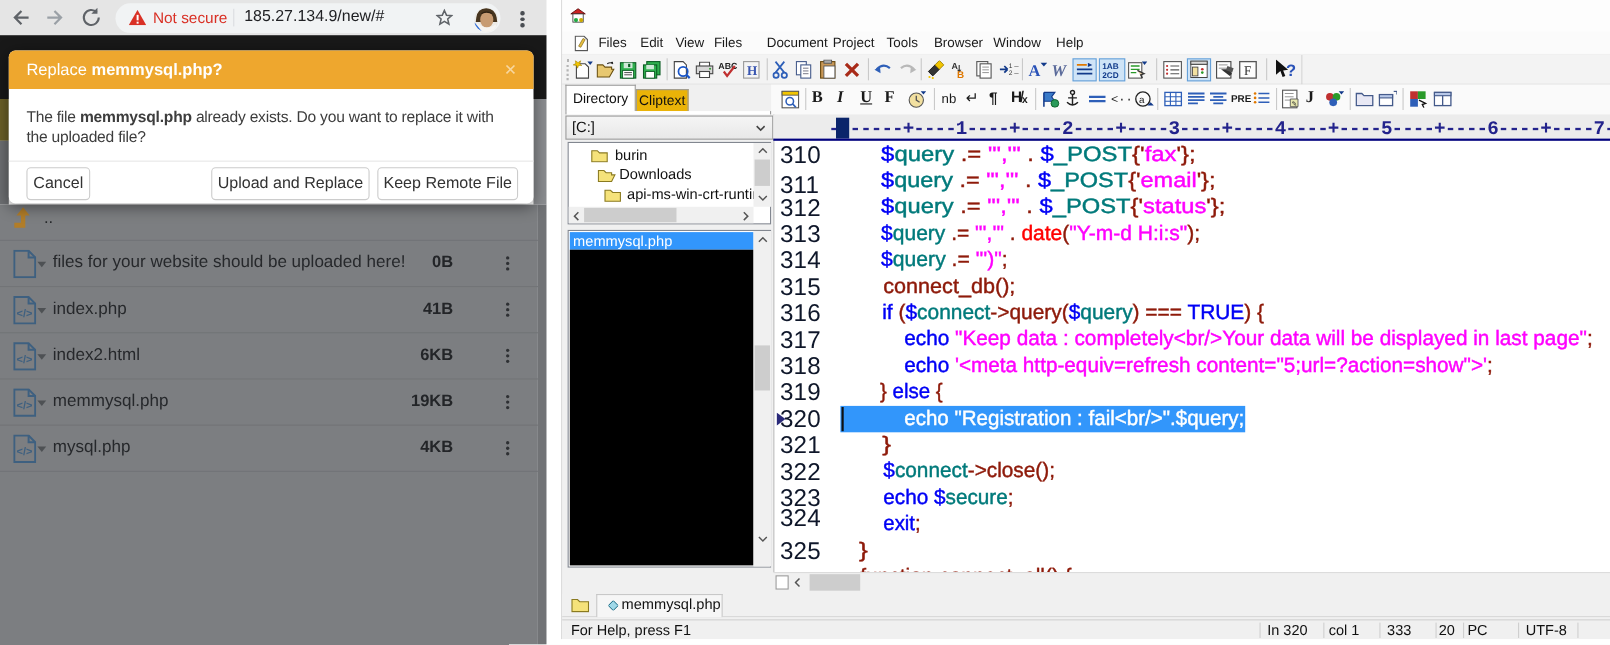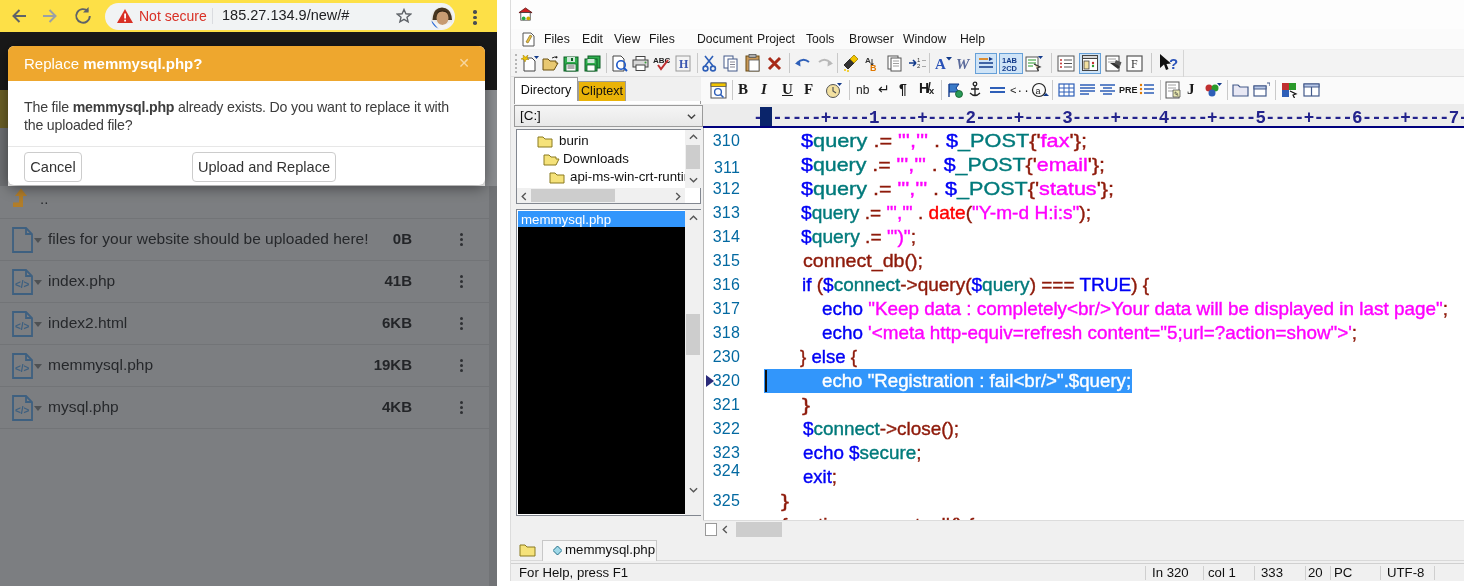--- a/index.html
+++ b/index.html
@@ -1,20 +1,20 @@
 <!DOCTYPE html>
 <html><head><meta charset="utf-8">
 <style>
 *{margin:0;padding:0;box-sizing:border-box}
 html,body{width:1464px;height:586px;background:#fff;overflow:hidden}
 body{font-family:"Liberation Sans",sans-serif;position:relative}
 .abs{position:absolute}
 
 #cwin{position:absolute;left:0;top:0;width:497px;height:586px;overflow:hidden}
-#ctb{position:absolute;left:0;top:0;width:497px;height:32px;background:#fde047}
+#ctb{position:absolute;left:0;top:0;width:497px;height:32px;background:#e5e5e5}
 #pill{position:absolute;left:105px;top:3px;width:350px;height:27px;border-radius:14px;background:#f1f3f4}
 .nsec{position:absolute;left:139px;top:8px;font-size:14px;color:#d93025}
 .url{position:absolute;left:222px;top:7px;font-size:14.5px;color:#202124}
 
 #dark{position:absolute;left:0;top:32px;width:497px;height:58px;background:#191919}
 #olive{position:absolute;left:0;top:90px;width:8px;height:38px;background:#6c6027}
 #lgray{position:absolute;left:0;top:128px;width:8px;height:58px;background:#6e7073}
 #rgray{position:absolute;left:485px;top:90px;width:12px;height:96px;background:#8b8d90}
 #rows{position:absolute;left:0;top:186px;width:489px;height:400px;background:#7c7e81}
 #rscroll{position:absolute;left:489px;top:186px;width:8px;height:400px;background:#717376}
@@ -46,21 +46,21 @@
 .combo{position:absolute;left:3px;width:189px;height:22px;background:linear-gradient(#f5f5f5,#e8e8e8);border:1px solid #9a9a9a;font-size:13.4px;color:#101010;line-height:20px;padding-left:5px}
 .chev{position:absolute;right:6px;top:6px;width:9px;height:9px}
 #tree{position:absolute;left:5px;top:129px;width:185px;height:75px;background:#fff;border:1px solid #828790}
 #flist{position:absolute;left:5px;top:209px;width:185px;height:307px;background:#fff;border:1px solid #828790}
 .titem{position:absolute;font-size:13.3px;color:#101010;white-space:nowrap}
 
 #codearea{position:absolute;left:192px;top:104px;width:762px;height:416px;background:#fff;border-left:1px solid #b9b9b9}
 #ruler{position:absolute;left:192px;top:104px;width:762px;height:22px;background:#ececec;overflow:hidden}
 #rulerline{position:absolute;left:192px;top:126px;width:762px;height:2px;background:#00007d}
 .cl{position:absolute;font-weight:normal;-webkit-text-stroke:0.4px currentColor;font-size:19px;line-height:24px;white-space:pre;transform-origin:0 50%}
-.ln{position:absolute;width:31px;text-align:right;font-weight:normal;font-size:16px;line-height:24px;color:#0369a1;letter-spacing:0.2px;top:0}
+.ln{position:absolute;width:31px;text-align:right;font-weight:normal;font-size:22px;line-height:24px;color:#0f172a;letter-spacing:0.2px;top:0}
 .k{color:#0000f5}.v{color:#007a7b}.m{color:#8e1a0a}.s{color:#ff00ff}.r{color:#ff0000}.d{color:#0000f5}
 #sel320{position:absolute;left:253px;top:369px;width:368px;height:24px;background:#3296fb}
 #caret320{position:absolute;left:254px;top:370px;width:2px;height:22px;background:#101010}
 #hsb{position:absolute;left:192px;top:520px;width:762px;height:17px;background:#f0f0f0;border-top:1px solid #dcdcdc}
 #tabbar{position:absolute;left:0;top:540px;width:954px;height:21px;background:#f0f0f0;border-bottom:1px solid #d9d9d9}
 #status{position:absolute;left:0;top:563px;width:954px;height:18px;background:#f0f0f0;border-top:1px solid #d0d0d0;font-size:13.2px;color:#101010}
 .ssep{position:absolute;top:2px;width:1px;height:14px;background:#cfcfcf}
 .stxt{position:absolute;top:1px;font-size:13.2px;color:#101010}
 </style></head>
 <body>
@@ -198,20 +198,21 @@
   <div class="frow" style="top:242px;height:0"></div>
  </div>
  <div id="modal">
   <div id="mhead"></div>
   <div id="mtitle">Replace <b>memmysql.php?</b></div>
   <div id="mx">✕</div>
   <div id="mbody">The file <b>memmysql.php</b> already exists. Do you want to replace it with<br>the uploaded file?</div>
   <div id="mhr"></div>
   <div class="mbtn" style="left:16px;width:58px">Cancel</div>
   <div class="mbtn" style="left:184px;width:144px">Upload and Replace</div>
+  <div class="mbtn" style="left:335px;width:128px">Keep Remote File</div>
  </div>
 </div>
 
 <div id="ewin">
  <div id="etitle">
   <svg class="abs" style="left:7px;top:7px" width="15" height="15" viewBox="0 0 16 16">
         <path d="M1 6 L8 1 L15 6 Z" fill="#cc2222" stroke="#550000" stroke-width="0.8"></path>
         <rect x="3" y="6" width="10" height="8" fill="#fff" stroke="#333" stroke-width="0.8"></rect>
         <circle cx="6" cy="12" r="2" fill="#22aa44"></circle>
         <circle cx="11" cy="12" r="2" fill="#ccaa00"></circle>
@@ -592,21 +593,21 @@
  <div id="codelines">
   <div class="ln" style="left:198px;top:129px">310</div>
   <div class="ln" style="left:198px;top:156px">311</div>
   <div class="ln" style="left:198px;top:177px">312</div>
   <div class="ln" style="left:198px;top:201px">313</div>
   <div class="ln" style="left:198px;top:225px">314</div>
   <div class="ln" style="left:198px;top:249px">315</div>
   <div class="ln" style="left:198px;top:273px">316</div>
   <div class="ln" style="left:198px;top:297px">317</div>
   <div class="ln" style="left:198px;top:321px">318</div>
-  <div class="ln" style="left:198px;top:345px">230</div>
+  <div class="ln" style="left:198px;top:345px">319</div>
   <div class="ln" style="left:198px;top:369px">320</div>
   <div class="ln" style="left:198px;top:393px">321</div>
   <div class="ln" style="left:198px;top:417px">322</div>
   <div class="ln" style="left:198px;top:441px">323</div>
   <div class="ln" style="left:198px;top:459px">324</div>
   <div class="ln" style="left:198px;top:489px">325</div>
   <div id="sel320"></div>
   <div id="caret320"></div>
   <svg class="abs" style="left:195px;top:375px" width="8" height="12" viewBox="0 0 8 12">
         <path d="M0 0 L8 6 L0 12 Z" fill="#2a2a7a"></path>

